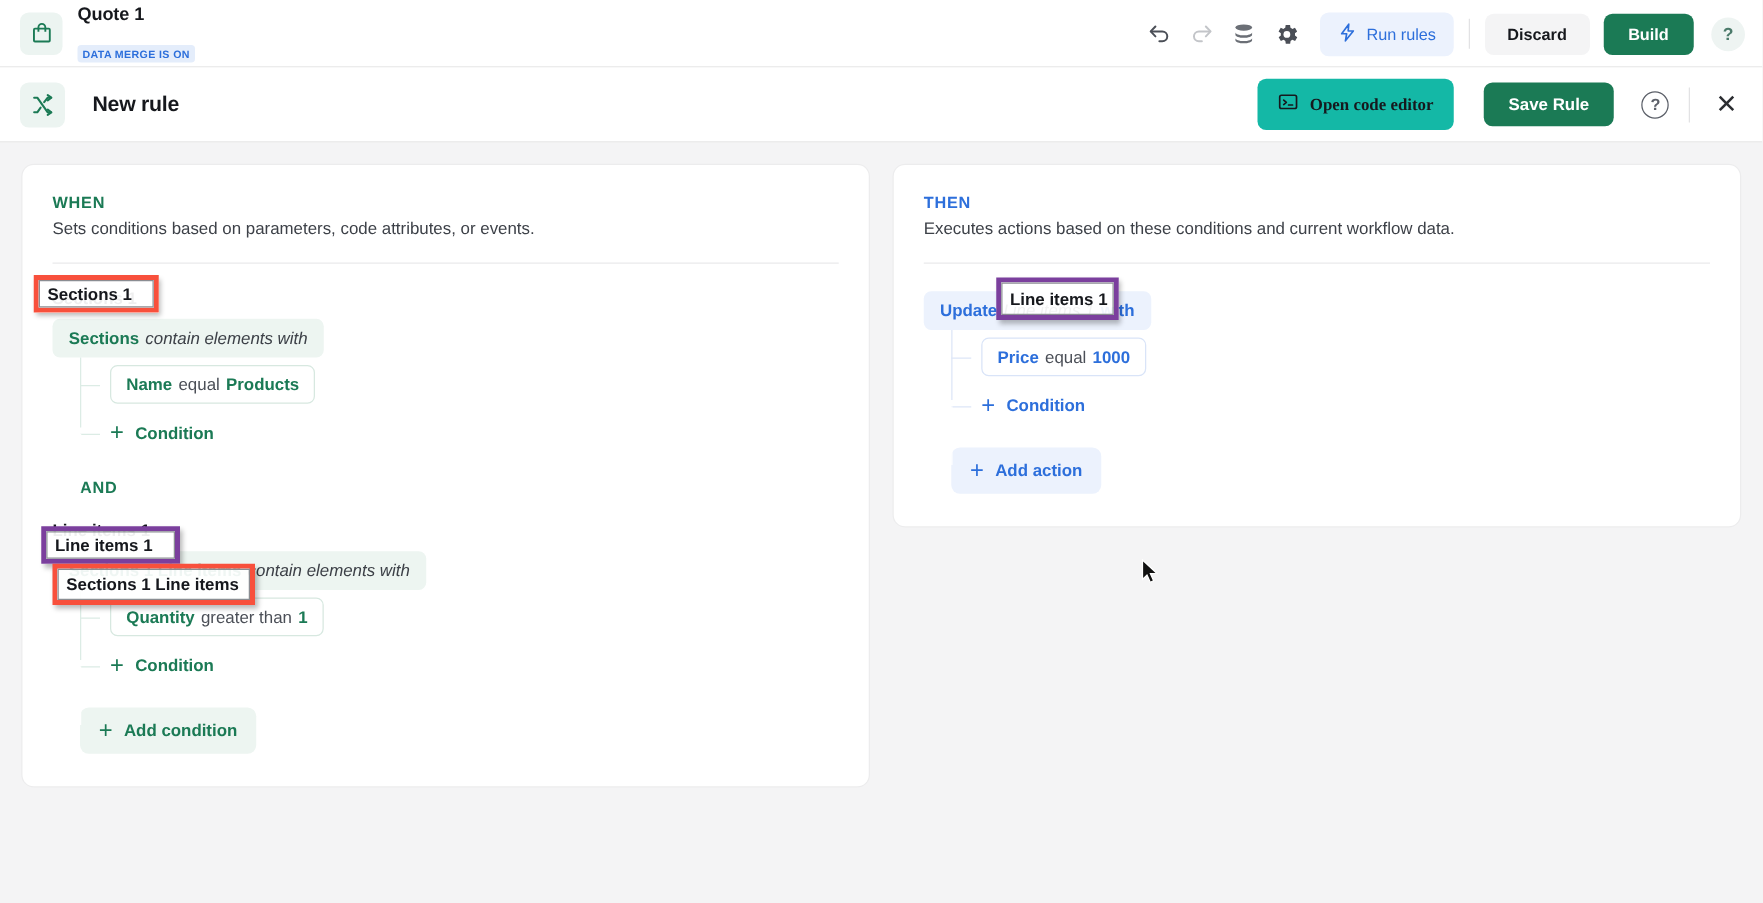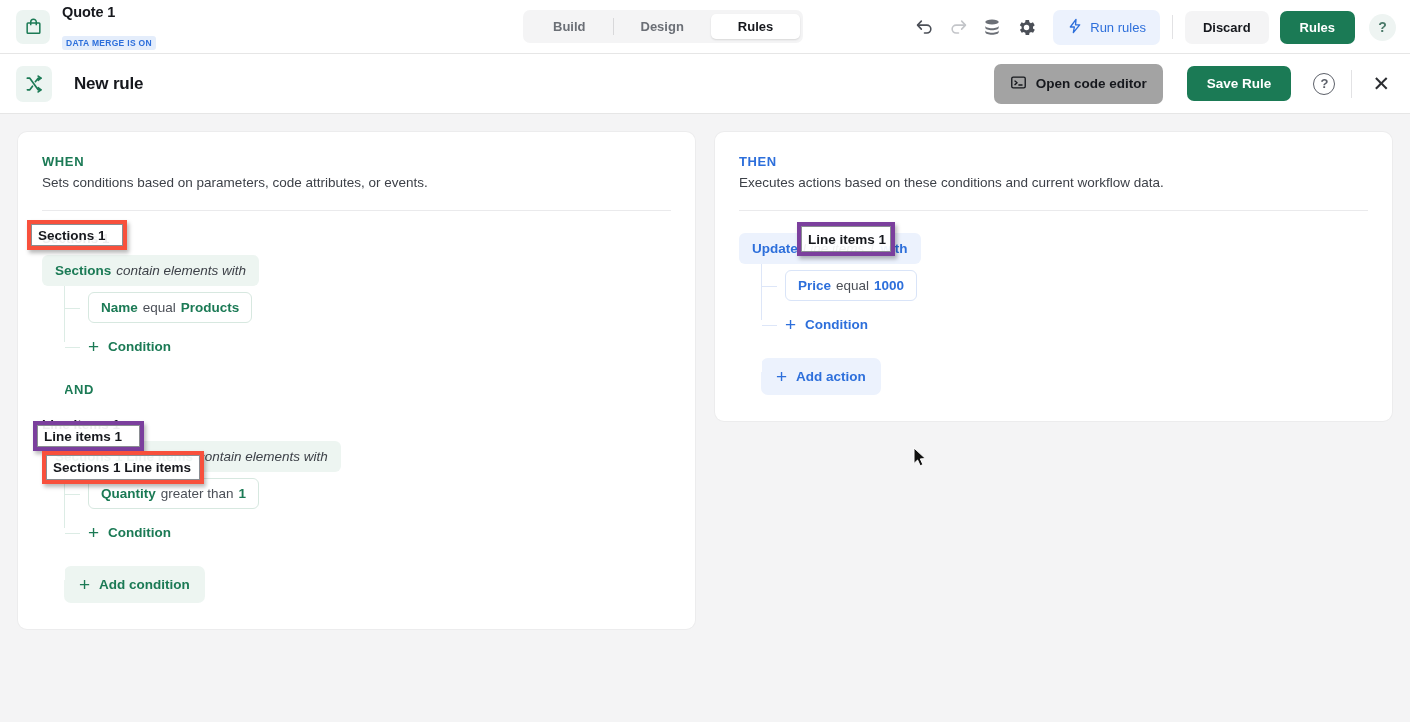--- a/index.html
+++ b/index.html
@@ -82,22 +82,22 @@
     display: flex; align-items: center; position: relative;
   }
   .rule-icon {
     margin-left: 16px; width: 36px; height: 36px; border-radius: 7px;
     background: #ecf4f1; display: flex; align-items: center; justify-content: center;
   }
   .rule-title { margin-left: 22px; font-size: 17px; font-weight: bold; color: #16181d; letter-spacing: -0.2px; }
   .subbar-right { position: absolute; right: 16px; display: flex; align-items: center; }
   .btn-code {
     display: flex; align-items: center; gap: 9px;
-    background: #a3a3a3; color: #16181d; border-radius: 7px;
-    padding: 10px 16px; font-size: 13.5px; font-weight: bold; cursor: pointer;
+    background: #14b8a6; color: #16181d; border-radius: 7px;
+    padding: 10px 16px; font-size: 13.5px; font-weight: bold; cursor: pointer; font-family: Liberation Serif, serif;
   }
   .btn-saverule {
     background: #1b7a55; color: #ffffff; border-radius: 7px;
     padding: 10px 20px; font-size: 13.5px; font-weight: bold; cursor: pointer;
     margin-left: 24px;
   }
   .help-circle {
     width: 22px; height: 22px; border-radius: 50%; border: 1.6px solid #5c6069;
     color: #5c6069; font-size: 13px; font-weight: bold;
     display: flex; align-items: center; justify-content: center;
@@ -223,26 +223,20 @@
         <rect x="4" y="7.5" width="16" height="13" rx="1"></rect>
         <path d="M8.5 10.5V6.2a3.5 3.5 0 0 1 7 0v4.3"></path>
       </svg>
     </div>
     <div class="brand-text">
       <div class="brand-title">Quote 1</div>
       <div class="brand-badge">DATA MERGE IS ON</div>
     </div>
   </div>
 
-  <div class="segmented">
-    <div class="seg-item">Build</div>
-    <div class="seg-divider"></div>
-    <div class="seg-item">Design</div>
-    <div class="seg-item active">Rules</div>
-  </div>
 
   <div class="topbar-right">
     <div class="icon-btn">
       <svg width="19" height="19" viewBox="0 0 24 24" fill="none" stroke="#4b4f57" stroke-width="2" stroke-linecap="round" stroke-linejoin="round">
         <path d="M4 9h11a5 5 0 0 1 0 10h-3"></path>
           <polyline points="8,4 3.2,9 8,14"></polyline>
       </svg>
     </div>
     <div class="icon-btn">
       <svg width="19" height="19" viewBox="0 0 24 24" fill="none" stroke="#c3c5c9" stroke-width="2" stroke-linecap="round" stroke-linejoin="round">
@@ -268,21 +262,21 @@
       <span>
         <svg width="16" height="16" viewBox="0 0 24 24" fill="none" stroke="#2d6fdb" stroke-width="2" stroke-linejoin="round">
           <path d="M13.5 2 5 13.5h6L9.5 22 19 10.2h-6.2z"></path>
         </svg>
       </span>
       <span>Run rules</span>
     </div>
 
     <div class="vdiv"></div>
     <div class="btn-discard">Discard</div>
-    <div class="btn-save">Rules</div>
+    <div class="btn-save">Build</div>
     <div class="help-round">?</div>
   </div>
 </div>
 
 <div class="subbar">
   <div class="rule-icon">
     <svg width="20" height="20" viewBox="0 0 24 24" fill="none" stroke="#1b7a55" stroke-width="2" stroke-linecap="round" stroke-linejoin="round">
       <path d="M4 5h3l10 14h3"></path>
         <polyline points="17,16.5 20.5,19 17,21.5"></polyline>
       <path d="M4 19h3l3.2-4.4"></path>

